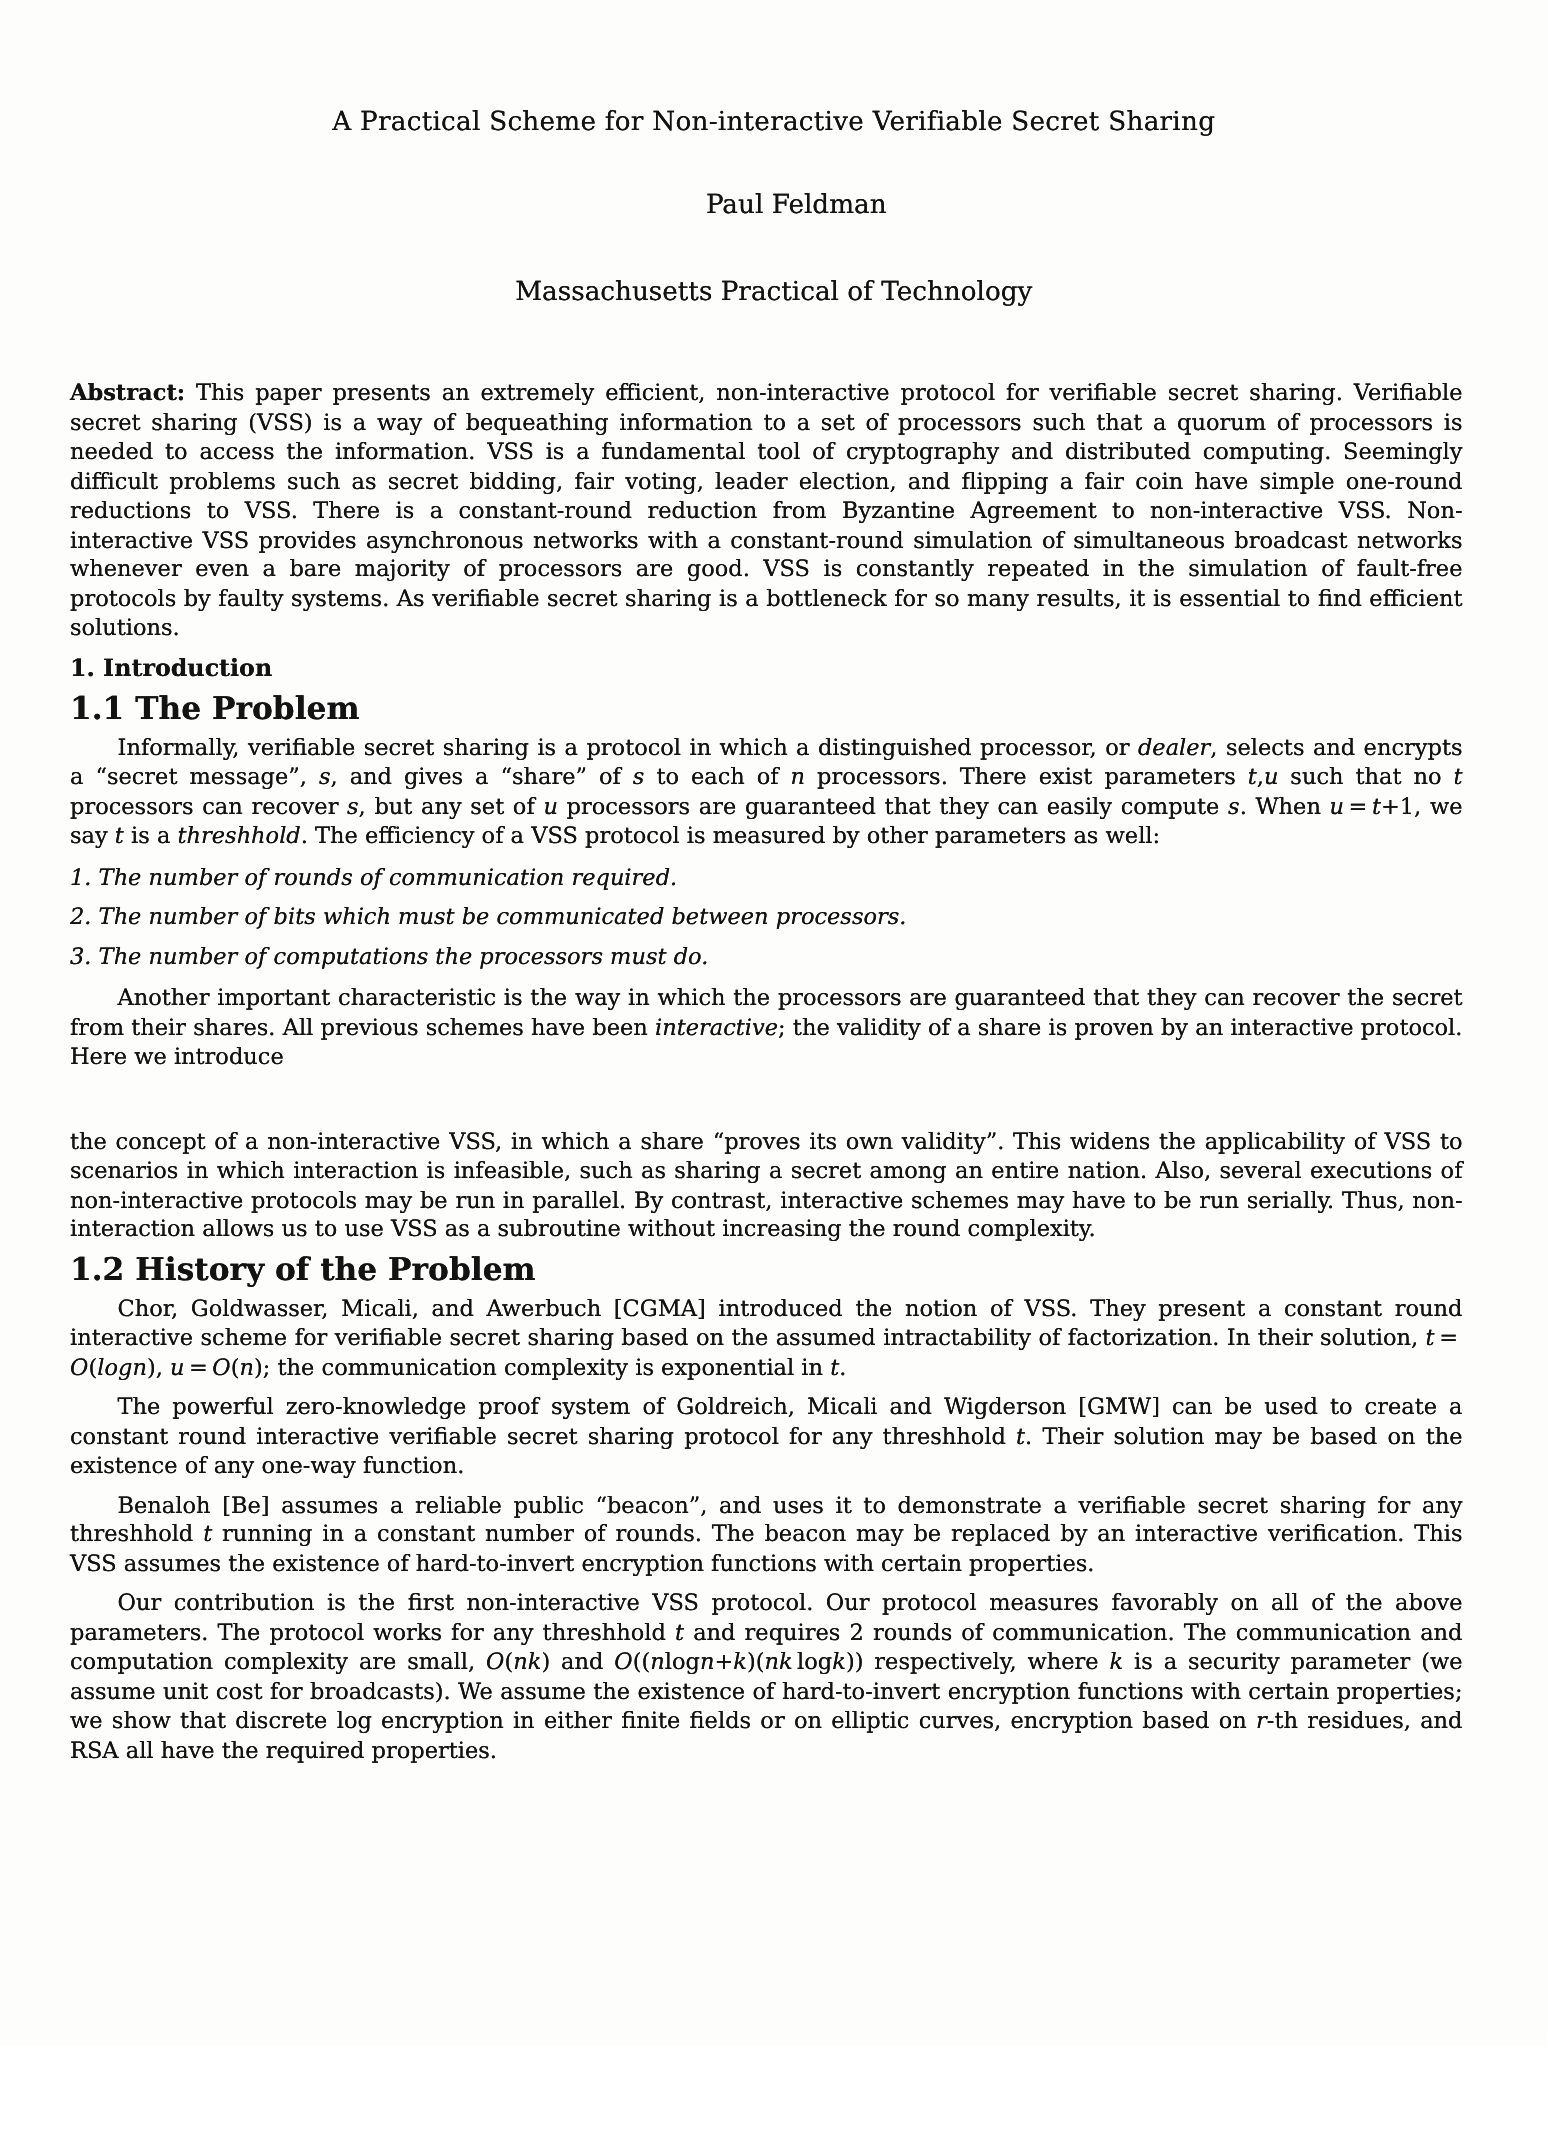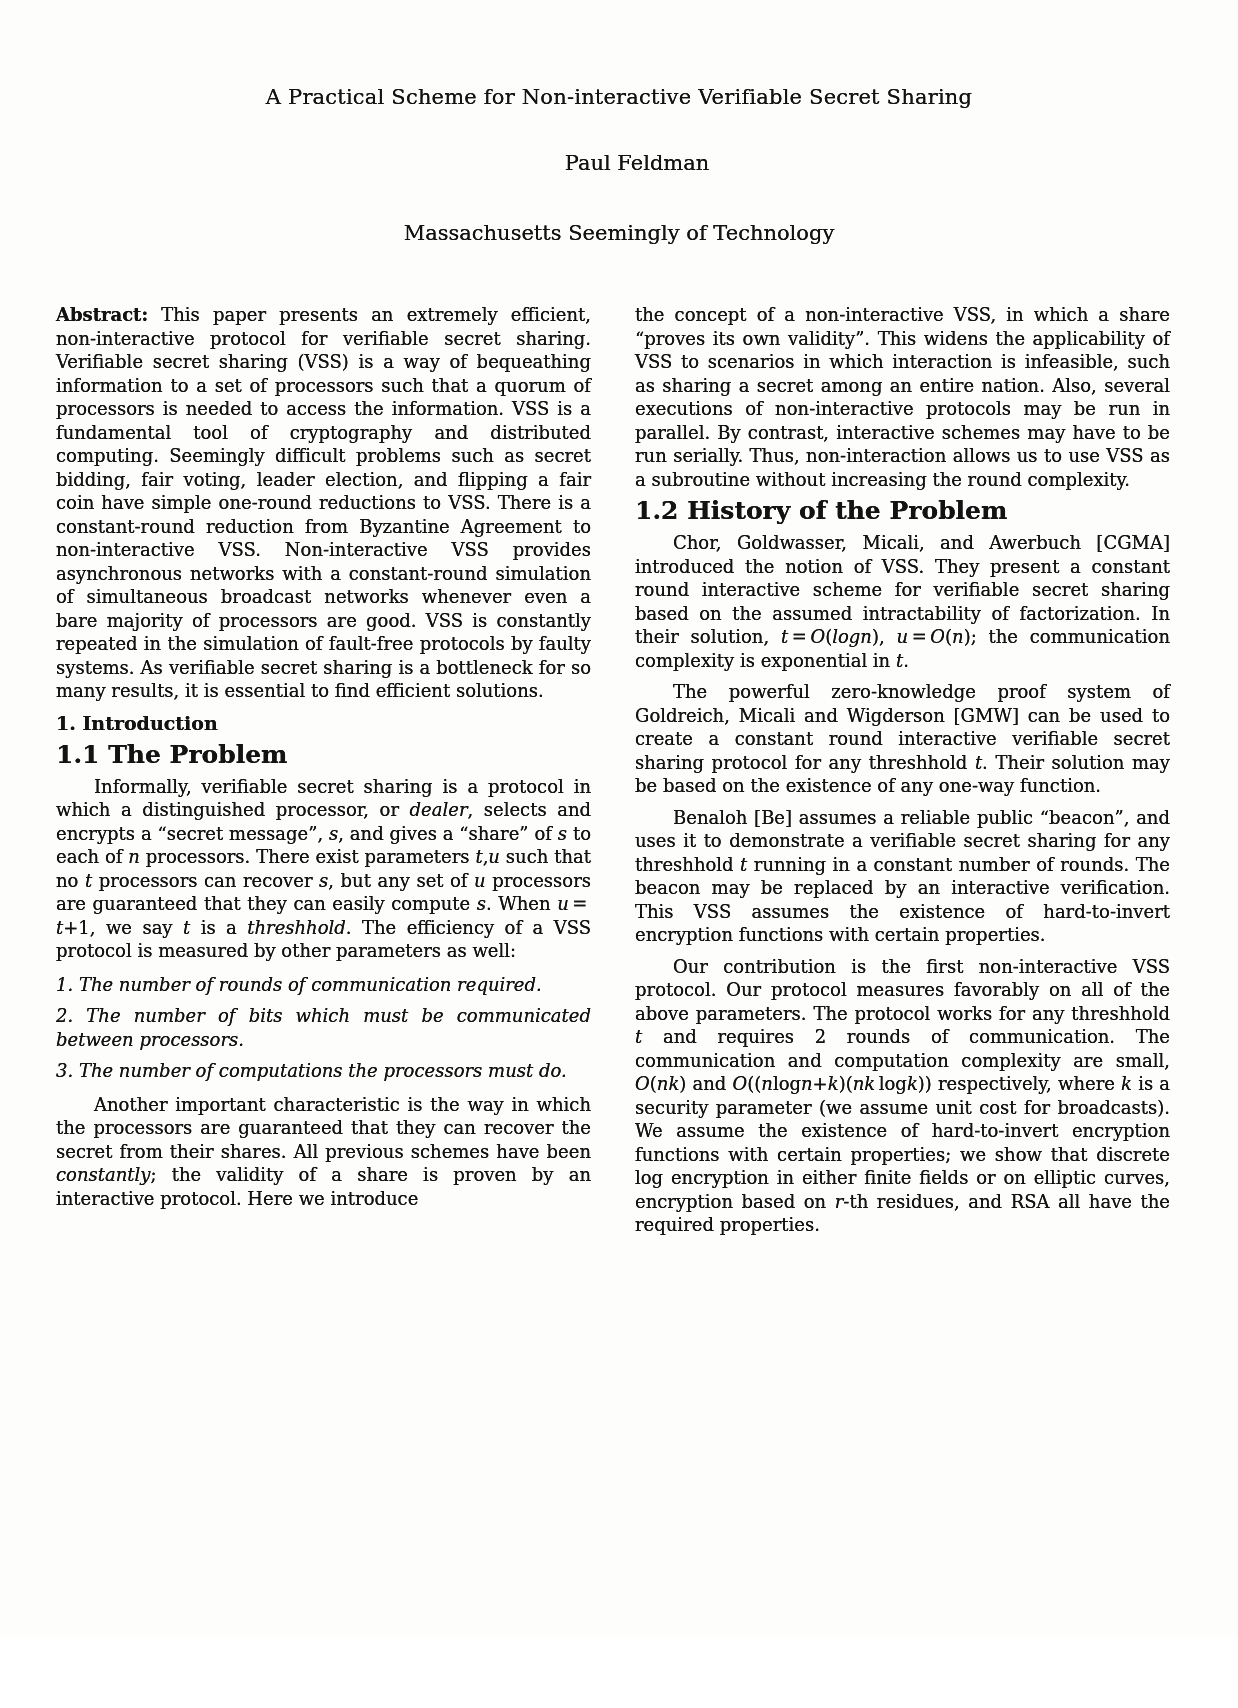--- a/index.html
+++ b/index.html
@@ -29,20 +29,21 @@
   .paper-affil {
     margin-top: 44px;
     font-size: 21px;
     line-height: 26px;
   }
   .columns {
     margin-top: 57px;
     padding: 0 68px 0 56px;
     display: flex;
     gap: 44px;
+    flex-direction: column;
   }
   .col { flex: 1 1 0; font-size: 18px; line-height: 23.5px; }
   .col p { margin: 0; text-align: justify; }
   .col p + p { margin-top: 8px; }
   .indent { text-indent: 38px; }
   b.runin { font-weight: bold; }
   .h-major {
     margin-top: 58px;
     font-weight: bold;
     font-size: 19px;
@@ -61,41 +62,41 @@
   .numlist p { margin-top: 4px; text-align: justify; }
 </style>
 </head>
 <body>
 
 <div class="page">
 
   <div class="title-block">
     <div class="paper-title">A Practical Scheme for Non-interactive Verifiable Secret Sharing</div>
     <div class="paper-author">Paul Feldman</div>
-    <div class="paper-affil">Massachusetts Seemingly of Technology</div>
+    <div class="paper-affil">Massachusetts Practical of Technology</div>
   </div>
 
   <div class="columns">
 
     <div class="col">
       <p><b class="runin">Abstract:</b><span> This paper presents an extremely efficient, non-interactive protocol for verifiable secret sharing. Verifiable secret sharing (VSS) is a way of bequeathing information to a set of processors such that a quorum of processors is needed to access the information. VSS is a fundamental tool of cryptography and distributed computing. Seemingly difficult problems such as secret bidding, fair voting, leader election, and flipping a fair coin have simple one-round reductions to VSS. There is a constant-round reduction from Byzantine Agreement to non-interactive VSS. Non-interactive VSS provides asynchronous networks with a constant-round simulation of simultaneous broadcast networks whenever even a bare majority of processors are good. VSS is constantly repeated in the simulation of fault-free protocols by faulty systems. As verifiable secret sharing is a bottleneck for so many results, it is essential to find efficient solutions.</span></p>
 
       <p class="h-major">1. Introduction</p>
 
       <p class="h-minor">1.1 The Problem</p>
 
       <p class="indent after-h">Informally, verifiable secret sharing is a protocol in which a distinguished processor, or <i>dealer</i>, selects and encrypts a “secret message”, <i>s</i>, and gives a “share” of <i>s</i> to each of <i>n</i> processors. There exist parameters <i>t</i>,<i>u</i> such that no <i>t</i> processors can recover <i>s</i>, but any set of <i>u</i> processors are guaranteed that they can easily compute <i>s</i>. When <i>u</i> = <i>t</i>+1, we say <i>t</i> is a <i>threshhold</i>. The efficiency of a VSS protocol is measured by other parameters as well:</p>
 
       <div class="numlist">
         <p>1. The number of rounds of communication required.</p>
         <p>2. The number of bits which must be communicated between processors.</p>
         <p>3. The number of computations the processors must do.</p>
       </div>
 
-      <p class="indent" style="margin-top:10px;">Another important characteristic is the way in which the processors are guaranteed that they can recover the secret from their shares. All previous schemes have been <i>constantly</i>; the validity of a share is proven by an interactive protocol. Here we introduce</p>
+      <p class="indent" style="margin-top:10px;">Another important characteristic is the way in which the processors are guaranteed that they can recover the secret from their shares. All previous schemes have been <i>interactive</i>; the validity of a share is proven by an interactive protocol. Here we introduce</p>
     </div>
 
     <div class="col">
       <p>the concept of a non-interactive VSS, in which a share “proves its own validity”. This widens the applicability of VSS to scenarios in which interaction is infeasible, such as sharing a secret among an entire nation. Also, several executions of non-interactive protocols may be run in parallel. By contrast, interactive schemes may have to be run serially. Thus, non-interaction allows us to use VSS as a subroutine without increasing the round complexity.</p>
 
       <p class="h-minor">1.2 History of the Problem</p>
 
       <p class="indent after-h">Chor, Goldwasser, Micali, and Awerbuch [CGMA] introduced the notion of VSS. They present a constant round interactive scheme for verifiable secret sharing based on the assumed intractability of factorization. In their solution, <i>t</i> = <i>O</i>(<i>logn</i>), <i>u</i> = <i>O</i>(<i>n</i>); the communication complexity is exponential in <i>t</i>.</p>
 
       <p class="indent">The powerful zero-knowledge proof system of Goldreich, Micali and Wigderson [GMW] can be used to create a constant round interactive verifiable secret sharing protocol for any threshhold <i>t</i>. Their solution may be based on the existence of any one-way function.</p>

